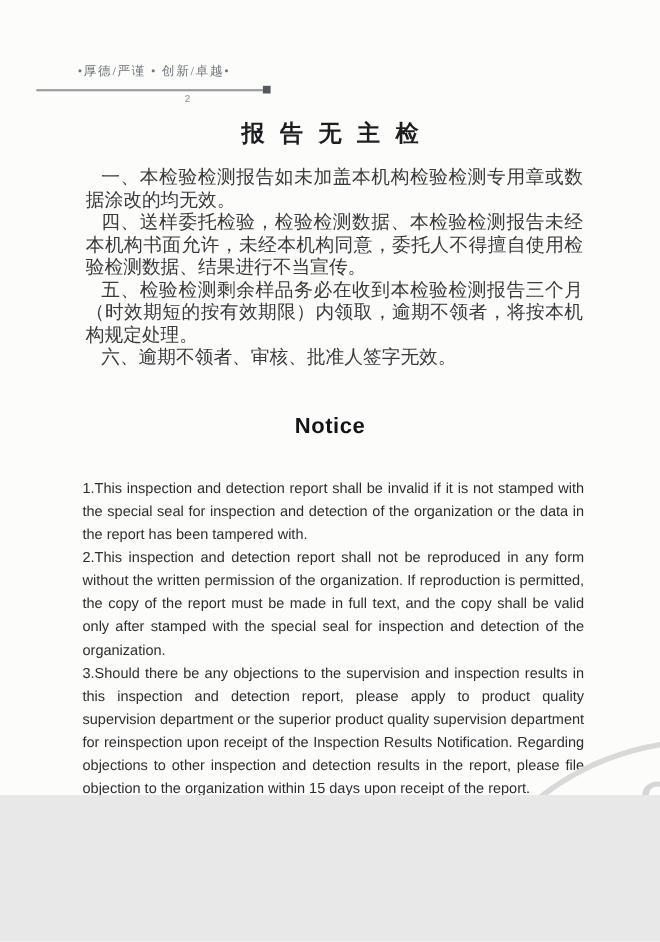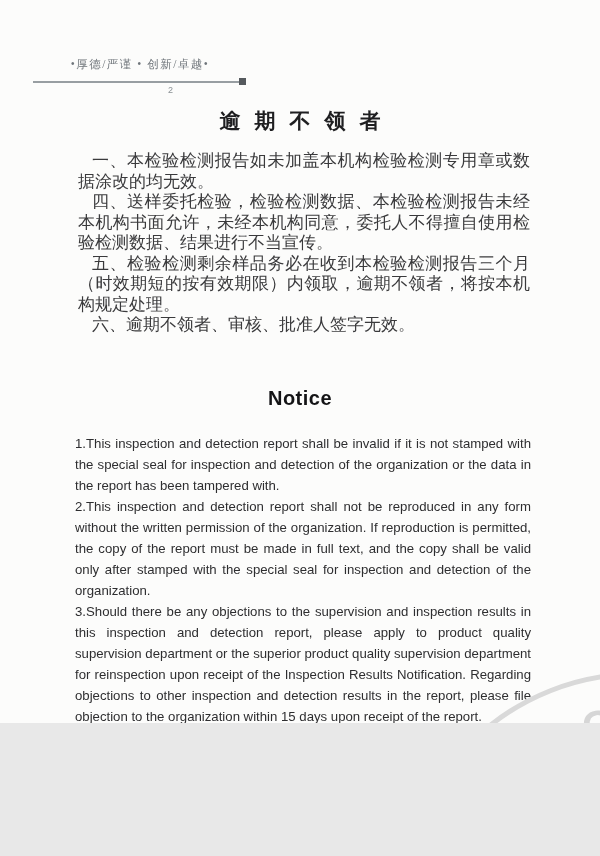--- a/index.html
+++ b/index.html
@@ -40,21 +40,21 @@
     letter-spacing:14px;text-indent:14px;
   }
   .cn-body{
     position:absolute;top:151px;left:78px;width:452px;
     font-size:17px;line-height:20.5px;
     text-align:justify;color:#3a3a3c;
   }
   .cn-body p{margin:0;text-indent:14px;}
   
   .en-title{
-    position:absolute;top:387px;left:0;width:100%;
+    position:absolute;top:377px;left:0;width:100%;
     margin:0;text-align:center;
     font-size:20px;font-weight:bold;color:#141416;
     letter-spacing:.5px;
   }
   .en-body{
     position:absolute;top:433px;left:75px;width:456px;
     font-size:13.2px;line-height:21px;
     text-align:justify;color:#2e2e30;
   }
   .en-body p{margin:0;}
@@ -76,21 +76,21 @@
 </head>
 <body>
 
 <div class="page">
 
   <div class="slogan">•厚德/严谨 • 创新/卓越•</div>
   <div class="rule-line"></div>
   <div class="rule-cap"></div>
   <div class="page-num">2</div>
 
-  <h1 class="cn-title">逾期不领者</h1>
+  <h1 class="cn-title">报告无主检</h1>
 
   <div class="cn-body">
     <p>一、本检验检测报告如未加盖本机构检验检测专用章或数据涂改的均无效。</p>
     <p>四、送样委托检验，检验检测数据、本检验检测报告未经本机构书面允许，未经本机构同意，委托人不得擅自使用检验检测数据、结果进行不当宣传。</p>
     <p>五、检验检测剩余样品务必在收到本检验检测报告三个月（时效期短的按有效期限）内领取，逾期不领者，将按本机构规定处理。</p>
     <p>六、逾期不领者、审核、批准人签字无效。</p>
   </div>
 
   <h2 class="en-title">Notice</h2>
 

